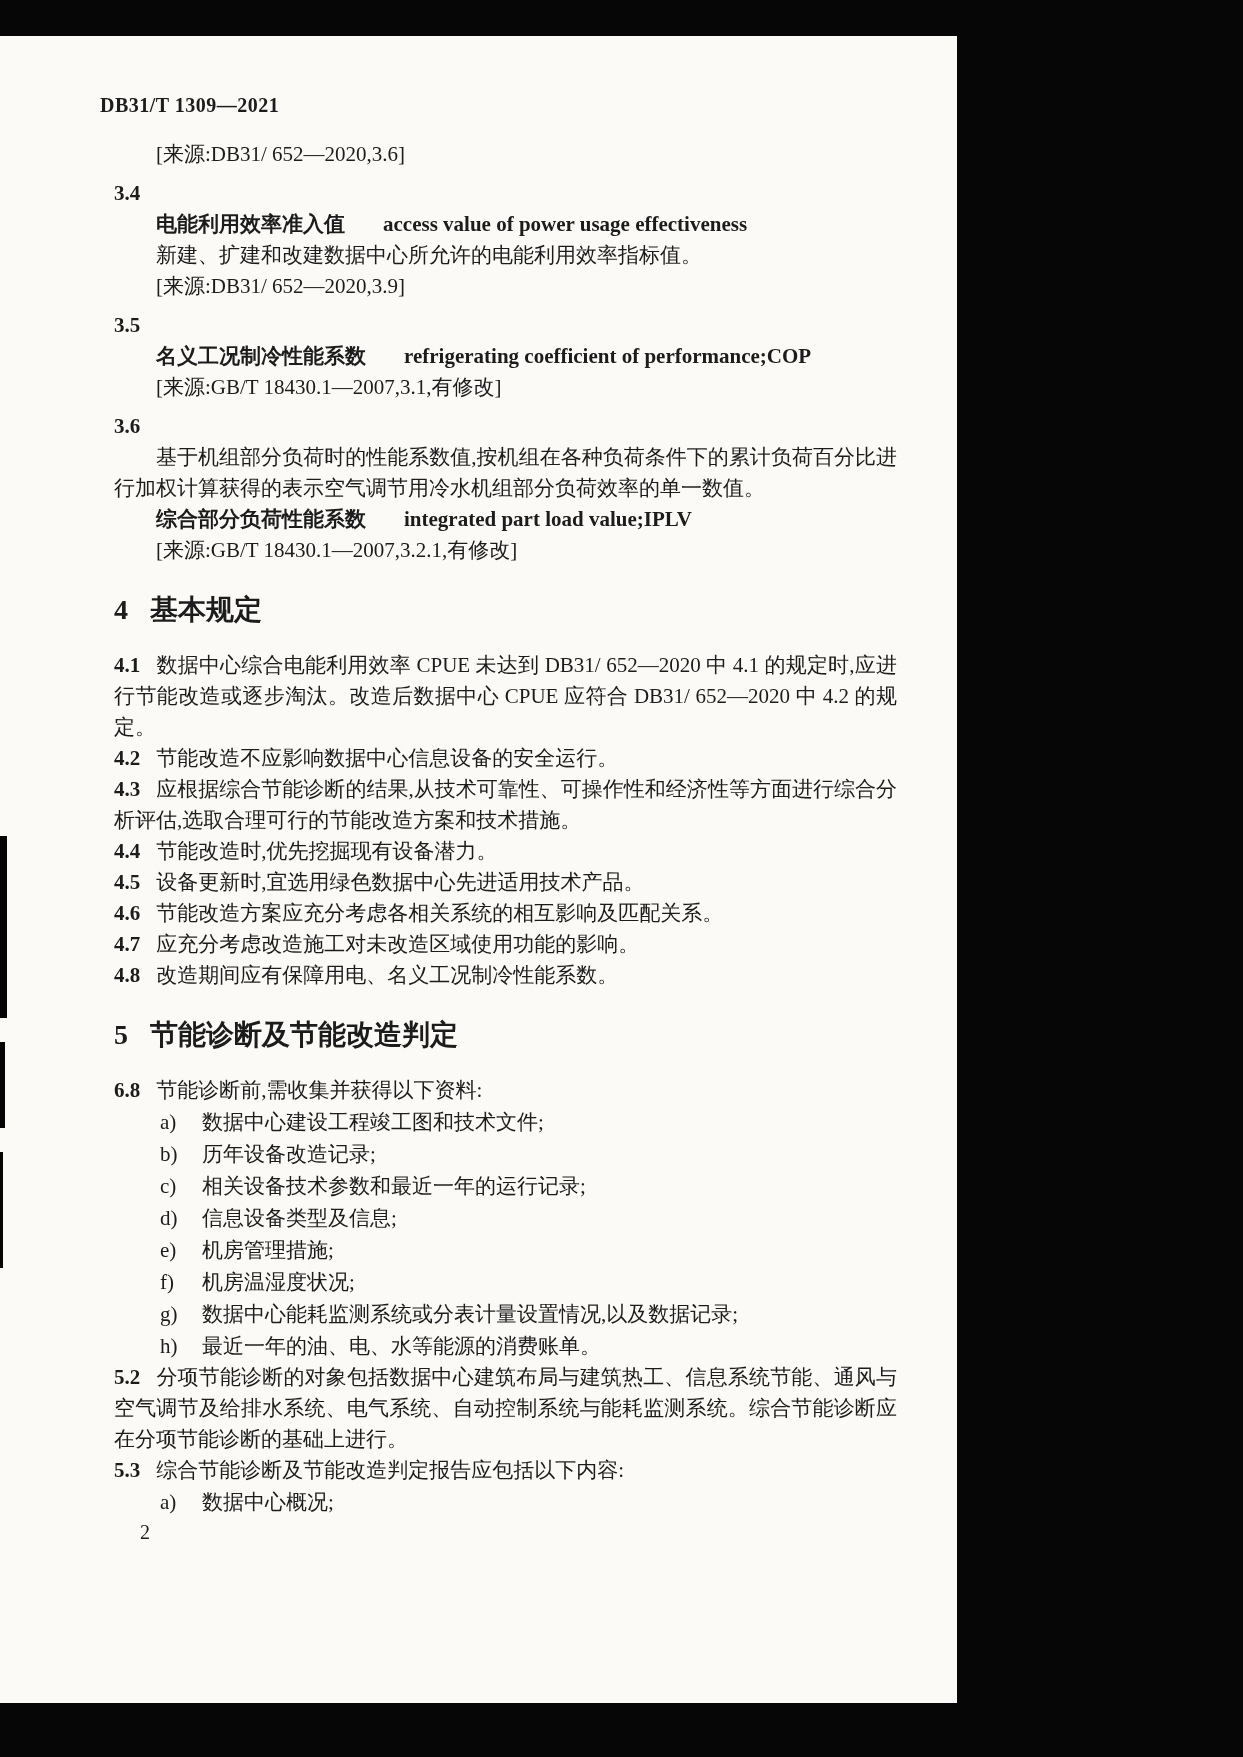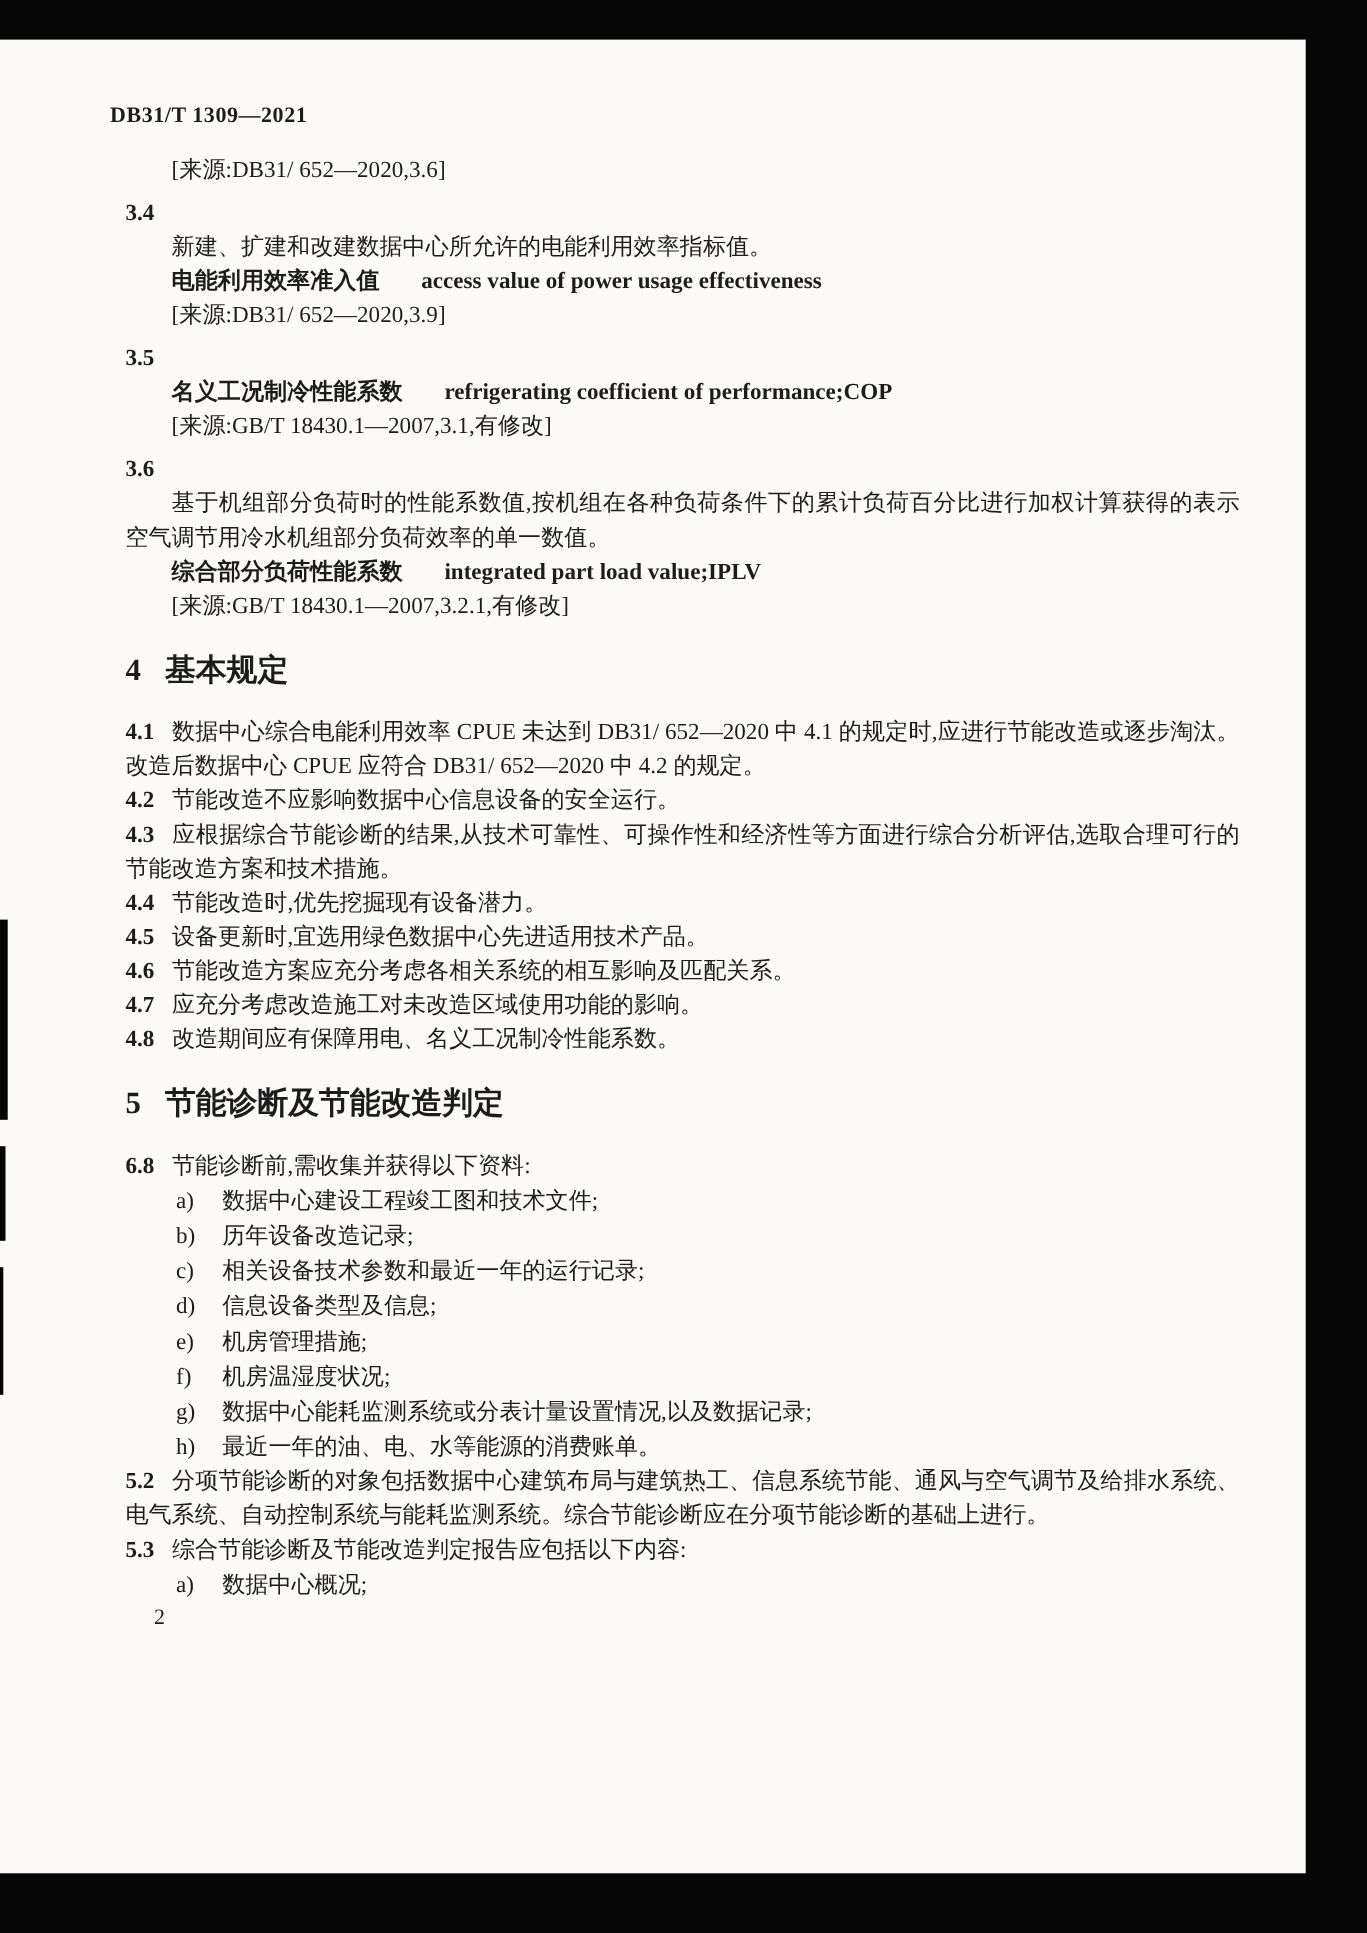--- a/index.html
+++ b/index.html
@@ -9,21 +9,21 @@
     width: 1243px;
     height: 1757px;
     background: #060606;
     overflow: hidden;
     font-family: "Liberation Serif", "DejaVu Serif", serif;
   }
   .page {
     position: absolute;
     left: 0;
     top: 36px;
-    width: 1187px;
+    width: 957px;
     height: 1667px;
     background: #fbfaf6;
     color: #1c1c1c;
   }
   .doc-header {
     margin: 58px 0 0 100px;
     font-weight: bold;
     font-size: 20px;
     letter-spacing: 0.5px;
   }
@@ -53,22 +53,22 @@
 </style>
 </head>
 <body>
 
 <div class="scan">
   <div class="page">
     <div class="doc-header">DB31/T 1309—2021</div>
     <div class="content">
         <div class="blk source">[来源:DB31/ 652—2020,3.6]</div>
         <div class="blk termnum">3.4</div>
+        <div class="blk termtitle"><span class="zh">电能利用效率准入值</span><span class="en">access value of power usage effectiveness</span></div>
         <div class="blk def">新建、扩建和改建数据中心所允许的电能利用效率指标值。</div>
-        <div class="blk termtitle"><span class="zh">电能利用效率准入值</span><span class="en">access value of power usage effectiveness</span></div>
         <div class="blk source">[来源:DB31/ 652—2020,3.9]</div>
         <div class="blk termnum">3.5</div>
         <div class="blk termtitle"><span class="zh">名义工况制冷性能系数</span><span class="en">refrigerating coefficient of performance;COP</span></div>
         <div class="blk source">[来源:GB/T 18430.1—2007,3.1,有修改]</div>
         <div class="blk termnum">3.6</div>
         <div class="blk def">基于机组部分负荷时的性能系数值,按机组在各种负荷条件下的累计负荷百分比进行加权计算获得的表示空气调节用冷水机组部分负荷效率的单一数值。</div>
         <div class="blk termtitle"><span class="zh">综合部分负荷性能系数</span><span class="en">integrated part load value;IPLV</span></div>
         <div class="blk source">[来源:GB/T 18430.1—2007,3.2.1,有修改]</div>
         <div class="blk heading"><span class="num">4</span><span class="txt">基本规定</span></div>
         <div class="blk clause"><span class="num">4.1</span><span class="txt">数据中心综合电能利用效率 CPUE 未达到 DB31/ 652—2020 中 4.1 的规定时,应进行节能改造或逐步淘汰。改造后数据中心 CPUE 应符合 DB31/ 652—2020 中 4.2 的规定。</span></div>

